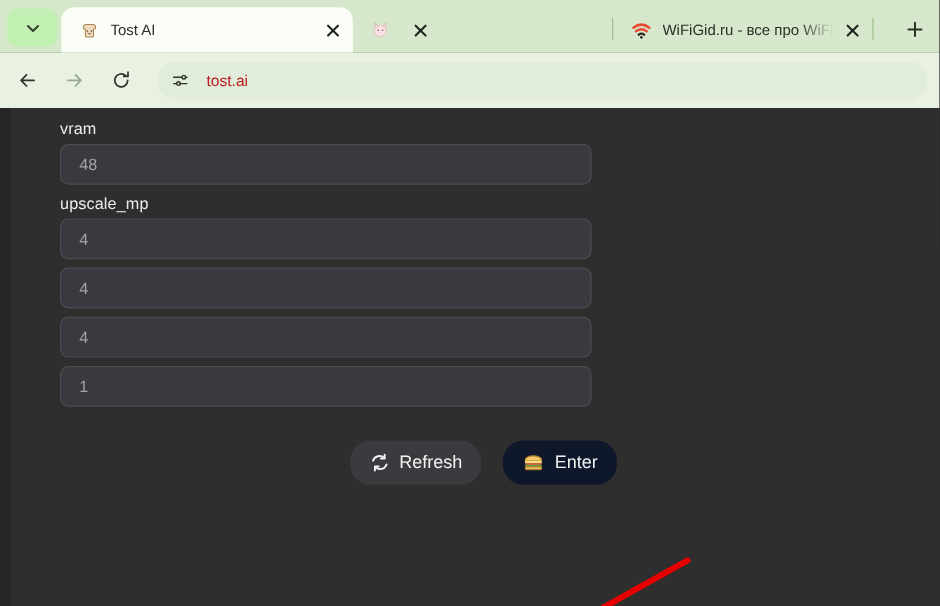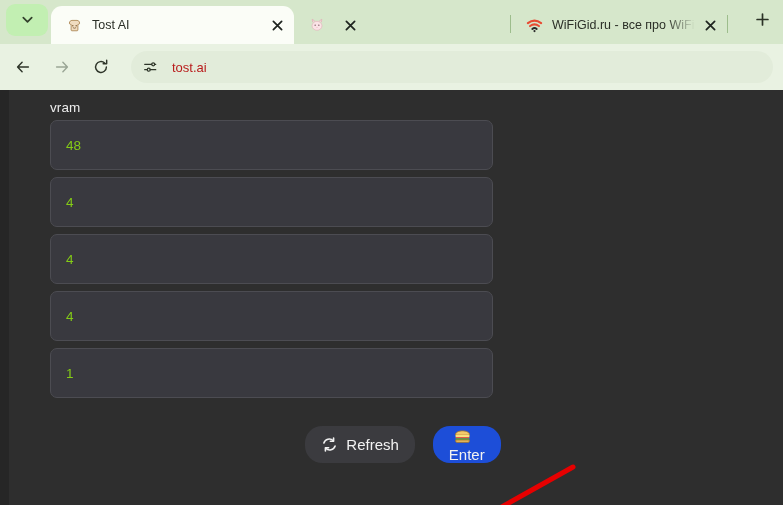--- a/index.html
+++ b/index.html
@@ -19,21 +19,21 @@
     position: relative;
     display: flex;
     flex-direction: column;
     background: #2e2e2e;
   }
 
   .tabstrip {
     height: 44px;
     background: #d6e7cb;
     display: flex;
-    align-items: center;
+    align-items: flex-end;
     padding: 0 0 0 0;
     position: relative;
     flex: 0 0 auto;
   }
 
   .tab-search {
     width: 42px;
     height: 32px;
     margin: 0 3px 5px 6px;
     border-radius: 9px;
@@ -198,29 +198,29 @@
   .field-label {
     font-size: 13.5px;
     color: #ececec;
     padding: 0 0 3px 41px;
     line-height: 18px;
     letter-spacing: 0.1px;
   }
   .field-input {
     margin: 0 0 7px 41px;
     width: 443px;
-    height: 50px;
+    height: 34px;
     background: #39393f;
     border: 1px solid #4c4c52;
     border-radius: 7px;
     display: flex;
     align-items: center;
     padding: 0 0 0 15px;
     font-size: 13.5px;
-    color: #84cc16;
+    color: #a3a3a3;
     cursor: text;
   }
 
   .buttons-row {
     display: flex;
     align-items: center;
     justify-content: center;
     margin-top: 28px;
     padding-left: 14px;
     gap: 18px;
@@ -232,21 +232,21 @@
     align-items: center;
     justify-content: center;
     font-size: 15px;
     color: #f2f2f2;
     padding: 0 16px;
     cursor: pointer;
     border: none;
     font-family: "Liberation Sans", sans-serif;
   }
   .btn-refresh { background: #3b3b3f; }
-  .btn-enter  { background: #1d4ed8; flex-direction: column; }
+  .btn-enter  { background: #0f172a; }
   .btn-icon {
     margin-right: 8px;
     display: flex;
     align-items: center;
     justify-content: center;
   }
   .annot-arrow {
     position: absolute;
     left: 470px;
     top: 365px;
@@ -368,20 +368,21 @@
     <div class="page-edge"></div>
 
     <div class="page-content">
 
       <div class="field">
         <div class="field-label">vram</div>
         <div class="field-input">48</div>
       </div>
 
       <div class="field">
+        <div class="field-label">upscale_mp</div>
         <div class="field-input">4</div>
       </div>
 
       <div class="field">
         <div class="field-input">4</div>
       </div>
 
       <div class="field">
         <div class="field-input">4</div>
       </div>

